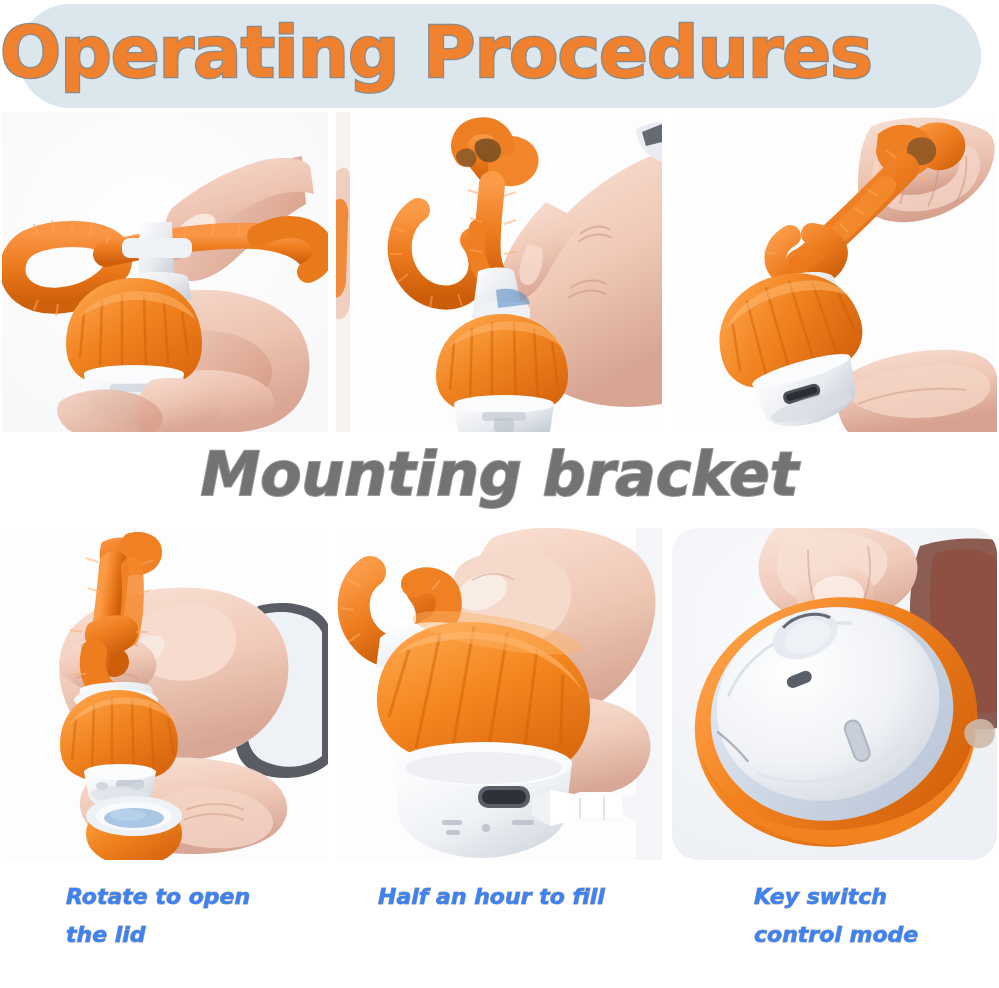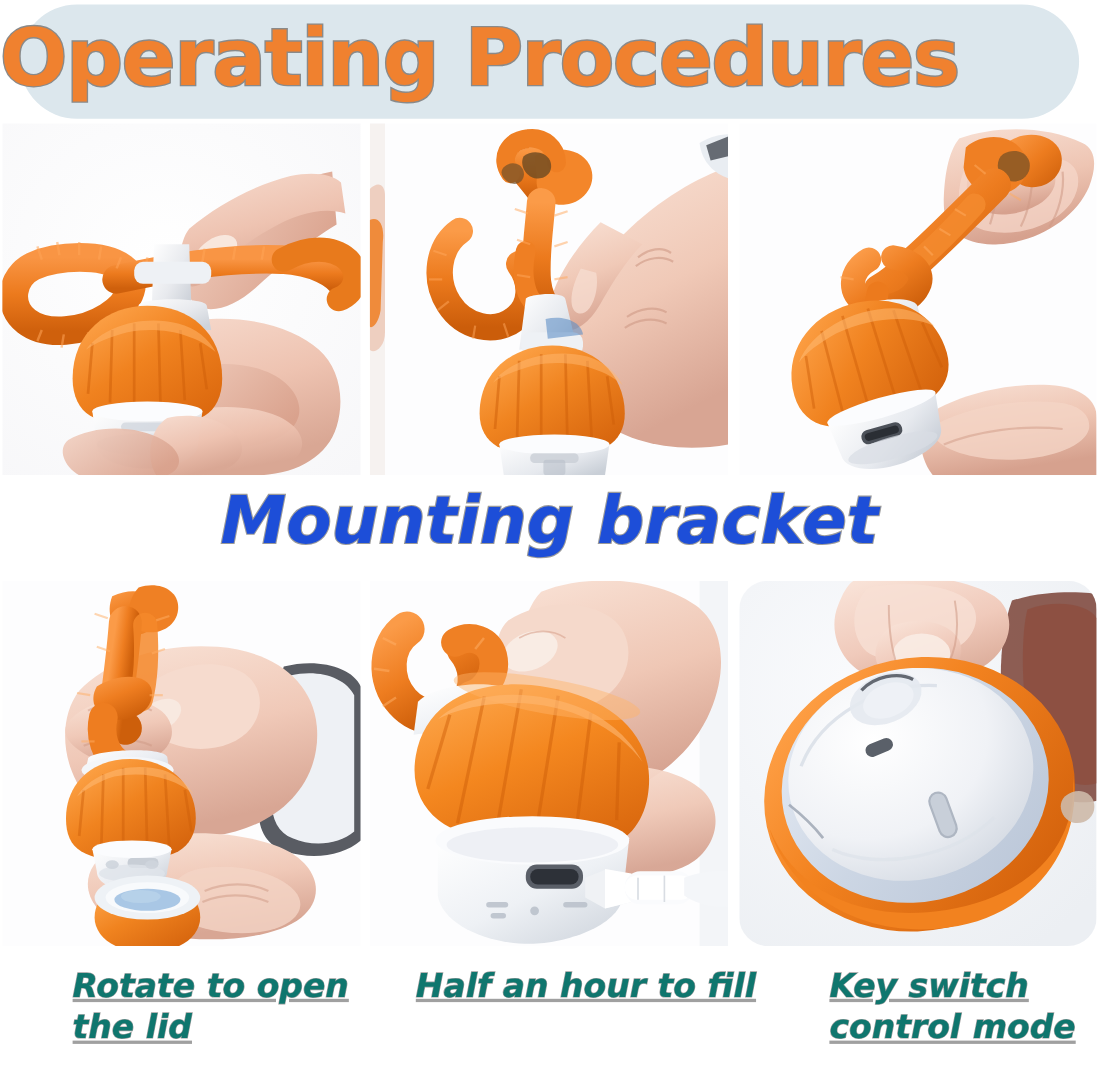--- a/index.html
+++ b/index.html
@@ -59,40 +59,39 @@
   #mounting-text{
     position:absolute;
     left:0;top:438px;
     width:999px;
     text-align:center;
     z-index:4;
     font-family:"DejaVu Sans", sans-serif;
     font-weight:bold;
     font-style:italic;
     font-size:60px;
-    color:#1d4ed8;
+    color:#737373;
     -webkit-text-stroke:2px #9a9a9a;
     paint-order:stroke fill;
     white-space:nowrap;
     line-height:72px;
   }
 
   
   .caption{
     position:absolute;
     z-index:4;
     font-family:"DejaVu Sans", sans-serif;
     font-weight:bold;
     font-style:italic;
-    font-size:30px;
+    font-size:22px;
     line-height:38px;
-    color:#0f766e;
+    color:#3b82f6;
     -webkit-text-stroke:1.1px #a0a0a0;
     paint-order:stroke fill;
-    text-decoration:underline;
   }
   #caption-1{left:66px; top:878px; width:300px;}
   #caption-2{left:378px;top:878px; width:320px;}
   #caption-3{left:738px;top:878px; width:250px;margin-left:16px;}
 </style>
 </head>
 <body>
 
 <div id="title-banner"></div>
 <div id="title-text">Operating Procedures</div>

